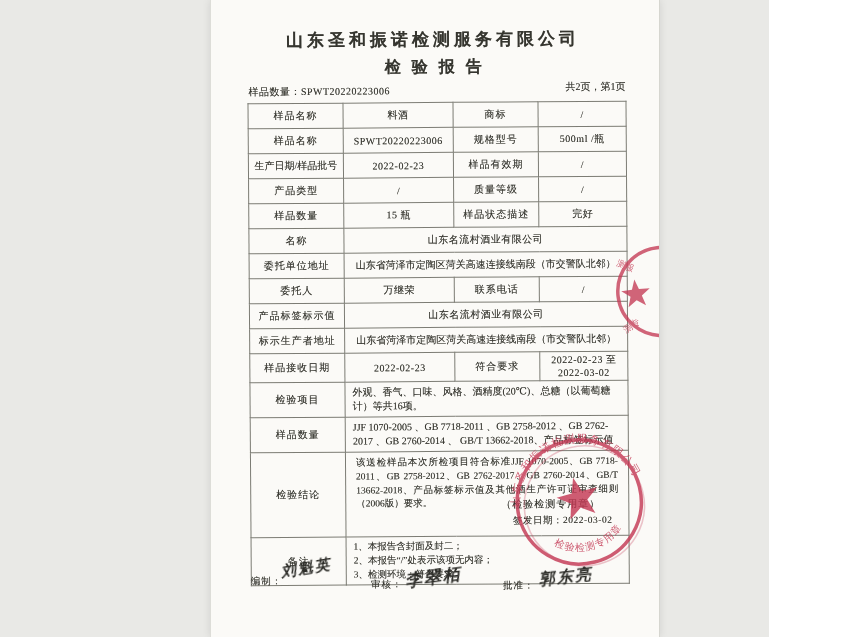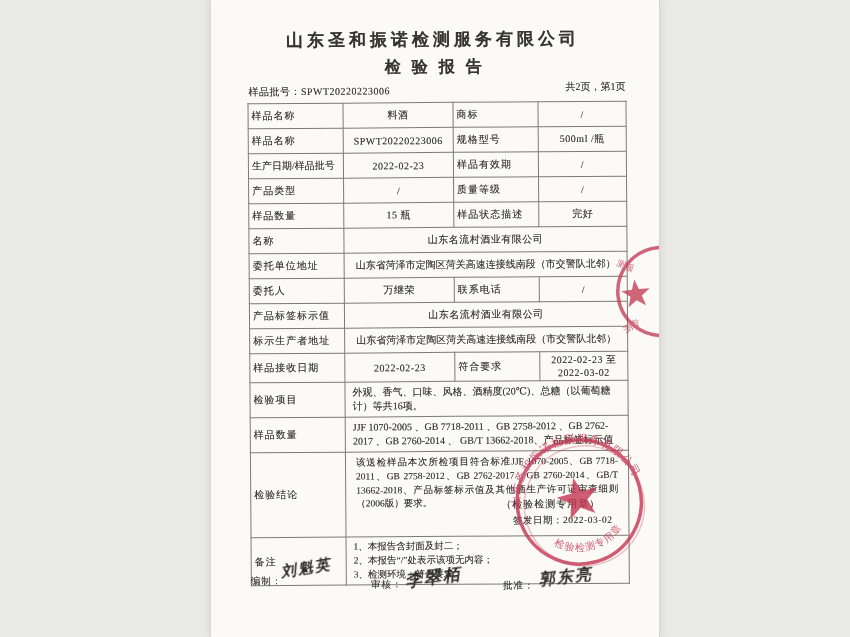--- a/index.html
+++ b/index.html
@@ -1,32 +1,32 @@
 <!DOCTYPE html>
 <html><head>
 <meta charset="utf-8">
 <style>
   html,body{margin:0;padding:0;}
-  .canvas{position:relative;width:850px;height:637px;background:#e9e9e6;overflow:hidden;
+  .canvas{position:relative;width:769px;height:637px;background:#e9e9e6;overflow:hidden;
           font-family:"Liberation Serif","DejaVu Serif",serif;color:#35352f;text-decoration:underline;}
   .page{position:absolute;left:210px;top:0;width:448px;height:637px;background:#fbfaf7;
         border-left:1px solid #ddddd8;border-right:1px solid #d6d6d0;
         box-shadow:0 0 8px rgba(0,0,0,.10);overflow:hidden;}
   .content{position:absolute;left:0;top:0;width:448px;height:637px;transform:rotate(-0.4deg);}
   .soft{text-shadow:0 0 0.6px rgba(70,70,60,.55);}
   .company{position:absolute;top:28px;left:0;width:100%;text-align:center;font-size:17px;
            font-weight:bold;letter-spacing:4px;}
   .rtitle{position:absolute;top:57px;left:0;width:100%;text-align:center;font-size:16px;
           font-weight:bold;letter-spacing:11px;text-indent:11px;}
   .repno{position:absolute;left:39px;top:84px;font-size:10px;letter-spacing:.5px;}
   .pagin{position:absolute;right:32px;top:81px;font-size:10px;}
   table.tbl{position:absolute;left:38px;top:102px;width:378px;border-collapse:collapse;
             table-layout:fixed;font-size:10px;}
   .tbl td{border:1px solid #7c7c74;padding:0 3px;vertical-align:middle;overflow:hidden;}
-  .lbl{letter-spacing:1px;}
+  .lbl{text-align:center;letter-spacing:1px;}
   .val{text-align:center;letter-spacing:.5px;}
   .txt{text-align:left;padding:3px 7px !important;line-height:1.4;}
   tr.h25{height:25px;} tr.h29{height:29px;} tr.h33{height:33px;} tr.h85{height:85px;} tr.h37{height:37px;}
   .conc-cell{position:relative;vertical-align:top !important;}
   .conc-text{padding:4px 7px 0 7px;line-height:1.45;font-size:9.5px;text-align:justify;}
   .seal-note{position:absolute;right:28px;bottom:24px;font-size:10px;letter-spacing:1px;}
   .issue-date{position:absolute;right:16px;bottom:8px;font-size:9.5px;letter-spacing:.5px;}
   .remark-line{line-height:1.45;font-size:9.5px;}
   .sigrow span{position:absolute;}
   .siglabel{font-size:9.5px;letter-spacing:1px;}
@@ -36,21 +36,21 @@
 </style>
 </head>
 <body>
 
 <div class="canvas">
   <div class="page">
     <div class="content">
 
       <div class="company soft">山东圣和振诺检测服务有限公司</div>
       <div class="rtitle soft">检验报告</div>
-      <div class="repno soft"><span>样品批号：</span><span>SPWT20220223006</span></div>
+      <div class="repno soft"><span>样品数量：</span><span>SPWT20220223006</span></div>
       <div class="pagin soft">共2页，第1页</div>
 
       <table class="tbl soft">
         <colgroup>
             <col style="width:95px">
             <col style="width:110px">
             <col style="width:85px">
             <col style="width:88px">
           </colgroup>
         <tbody>

